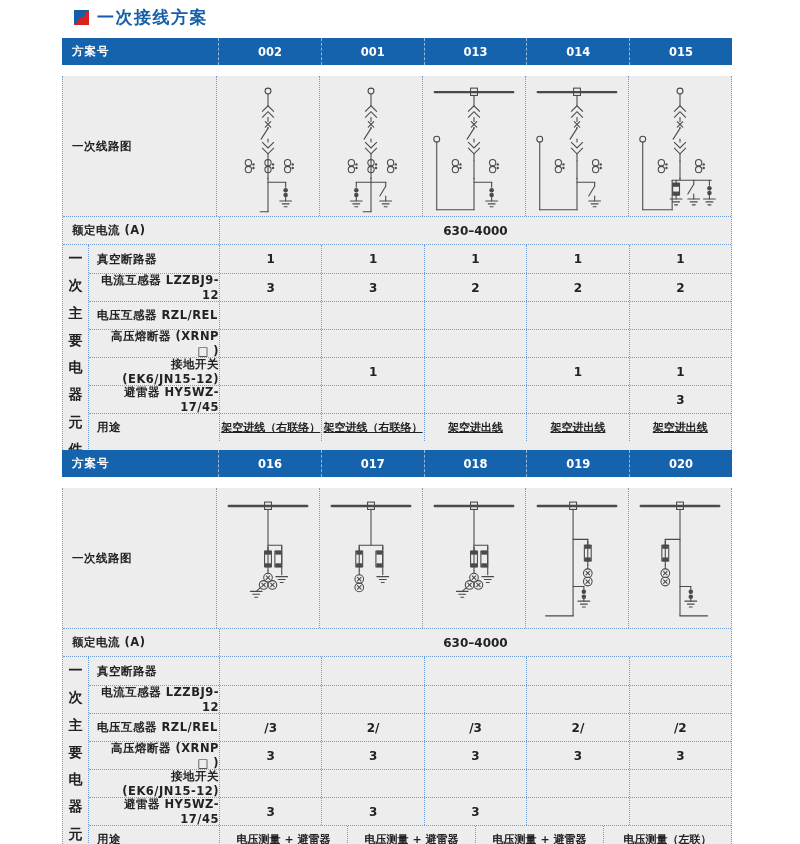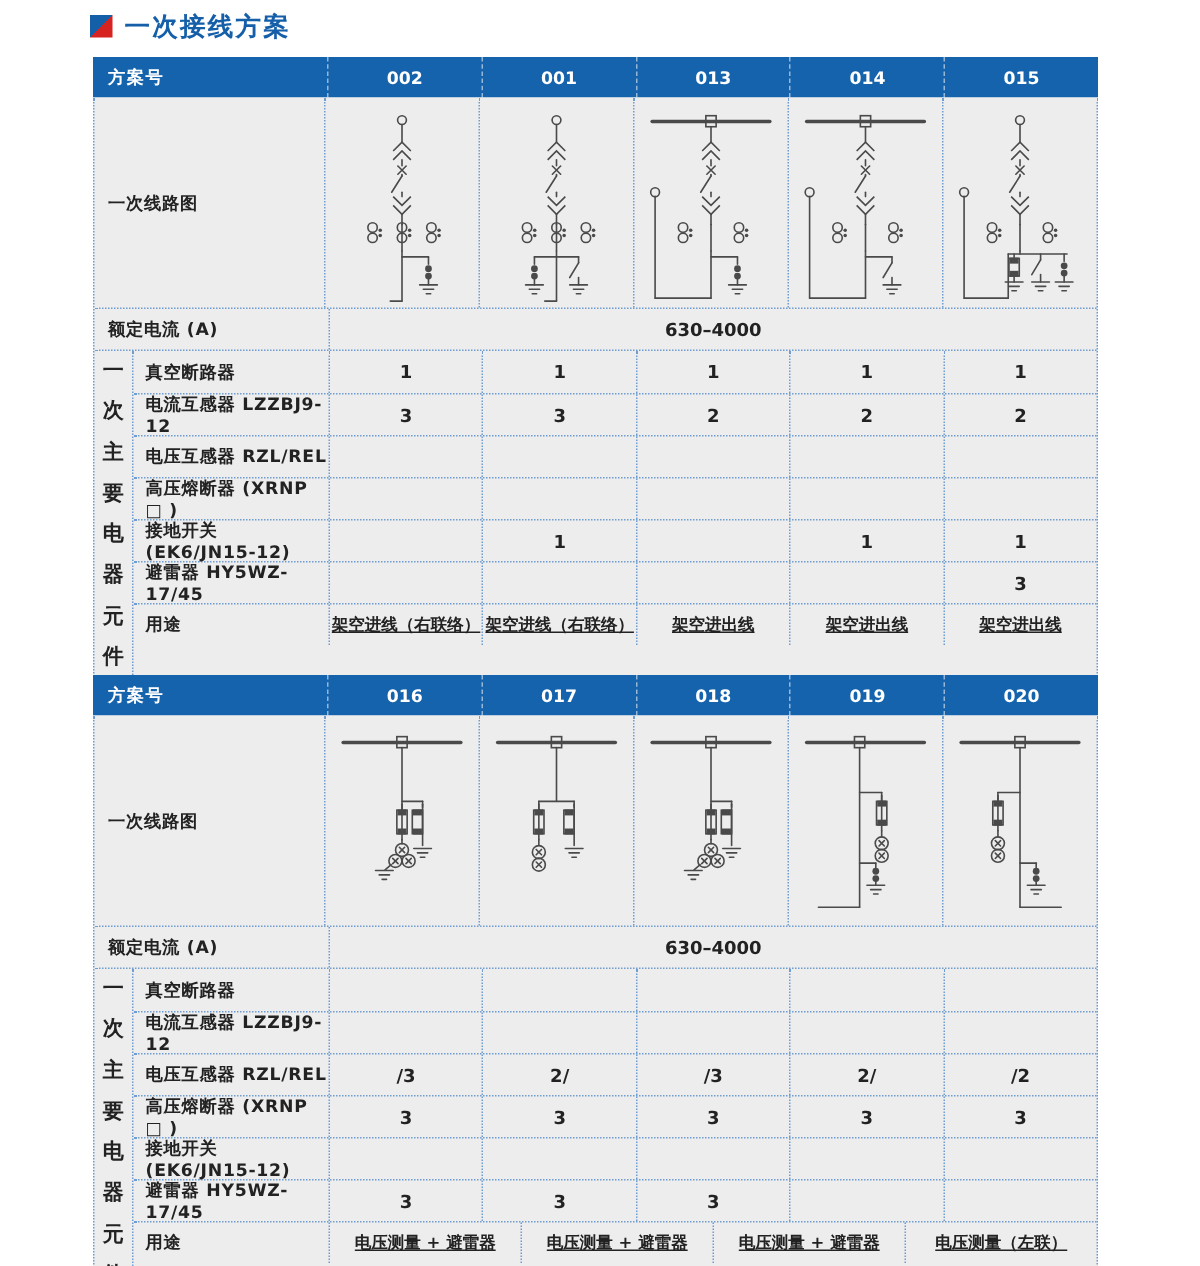--- a/index.html
+++ b/index.html
@@ -4,45 +4,45 @@
 <style>
   :root{
     --blue:#1563ac; --title-blue:#155fa9; --red:#d6231f;
     --body-bg:#ededed; --grid:#6f9cd1; --txt:#222; --dg:#4a4a4a;
   }
   *{box-sizing:border-box;}
   html,body{margin:0;padding:0;}
   body{width:800px;height:844px;background:#fff;overflow:hidden;
        font-family:"DejaVu Sans","Liberation Sans",sans-serif;color:var(--txt);}
   .page{position:relative;width:800px;height:844px;}
-  .title-row{position:absolute;left:60px;top:6px;display:flex;align-items:center;gap:8px;}
+  .title-row{position:absolute;left:74px;top:6px;display:flex;align-items:center;gap:8px;}
   .title-icon{width:15px;height:15px;background:linear-gradient(135deg,var(--title-blue) 50%,var(--red) 50%);}
   .page-title{margin:0;font-size:17px;font-weight:bold;color:var(--title-blue);letter-spacing:1.5px;}
   .scheme-table{position:absolute;left:62px;width:670px;}
   .pos-t1{top:38px;} .pos-t2{top:450px;}
   .thead{display:flex;height:27px;background:var(--blue);color:#fff;font-size:11.5px;font-weight:600;}
   .thead-label{width:156px;display:flex;align-items:center;padding-left:10px;letter-spacing:1px;}
   .thead-col{flex:1;display:flex;align-items:center;justify-content:center;
              border-left:1px dashed rgba(255,255,255,.55);}
   .tbody{background:var(--body-bg);border:1px dotted var(--grid);border-top:none;
-         font-size:11.5px;}
+         font-size:11.5px;margin-top:11px;}
   .row{display:flex;}
   .diagram-row{height:140px;}
   .cell-label{display:flex;align-items:center;padding-left:9px;font-weight:bold;letter-spacing:.5px;}
   .diagram-label,.rated-label{width:156px;}
   .dcell{flex:1;border-left:1px dotted var(--grid);display:flex;align-items:center;justify-content:center;}
   .rated-row{height:28px;border-top:1px dotted var(--grid);}
   .vcell{flex:1;border-left:1px dotted var(--grid);display:flex;align-items:center;justify-content:center;
          font-weight:bold;font-size:12px;}
   .comp-block{display:flex;border-top:1px dotted var(--grid);}
   .group-strip{width:26px;display:flex;align-items:center;justify-content:center;
                border-right:1px dotted var(--grid);}
   .group-strip-text{width:14px;word-break:break-all;line-height:1.95;text-align:center;
                     font-weight:bold;font-size:14px;}
-  .comp-rows{flex:1;}
+  .comp-rows{flex:1;text-align:right;}
   .comp-row{display:flex;height:28px;}
   .comp-row + .comp-row{border-top:1px dotted var(--grid);}
   .comp-label{width:130px;padding-left:8px;}
   .usage-val{font-size:11px;letter-spacing:0;text-decoration:underline;}
 </style>
 </head>
 <body>
 
 <div class="page">
   <div class="title-row">

